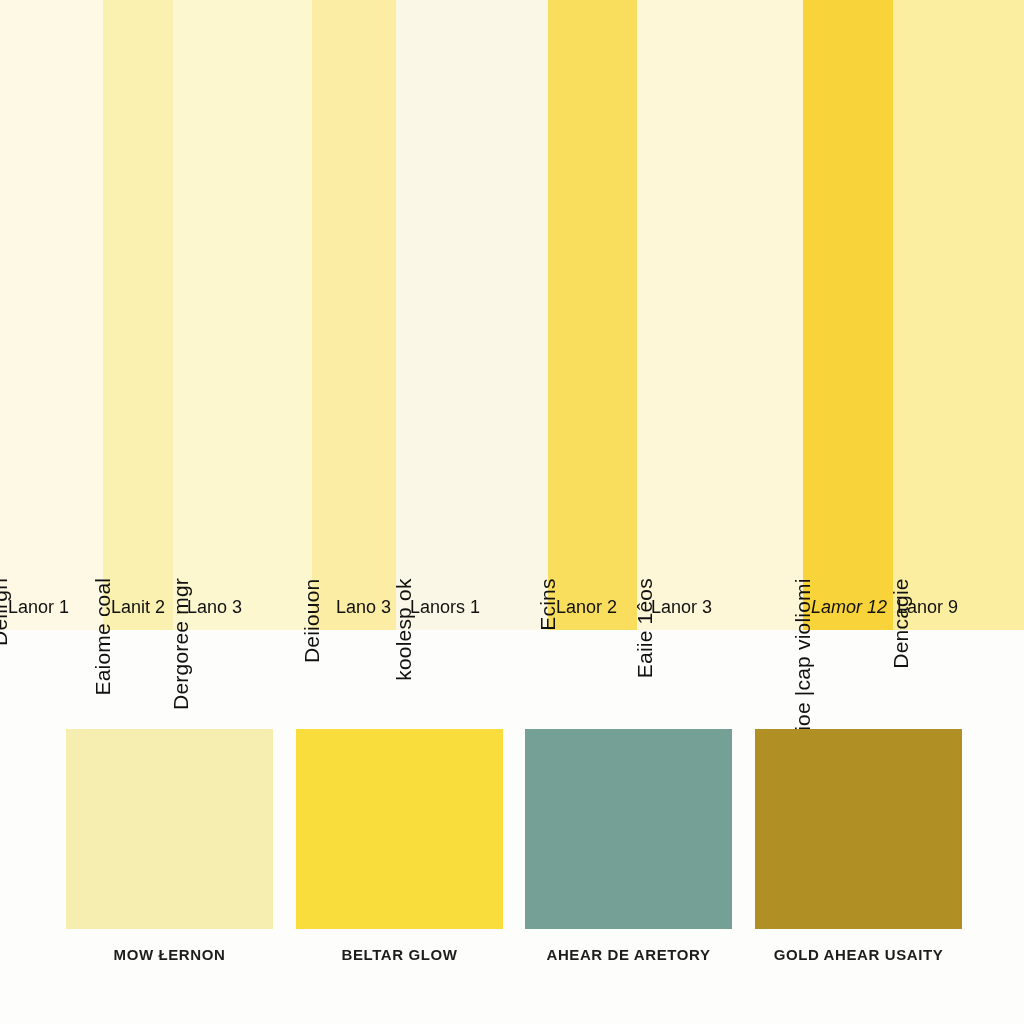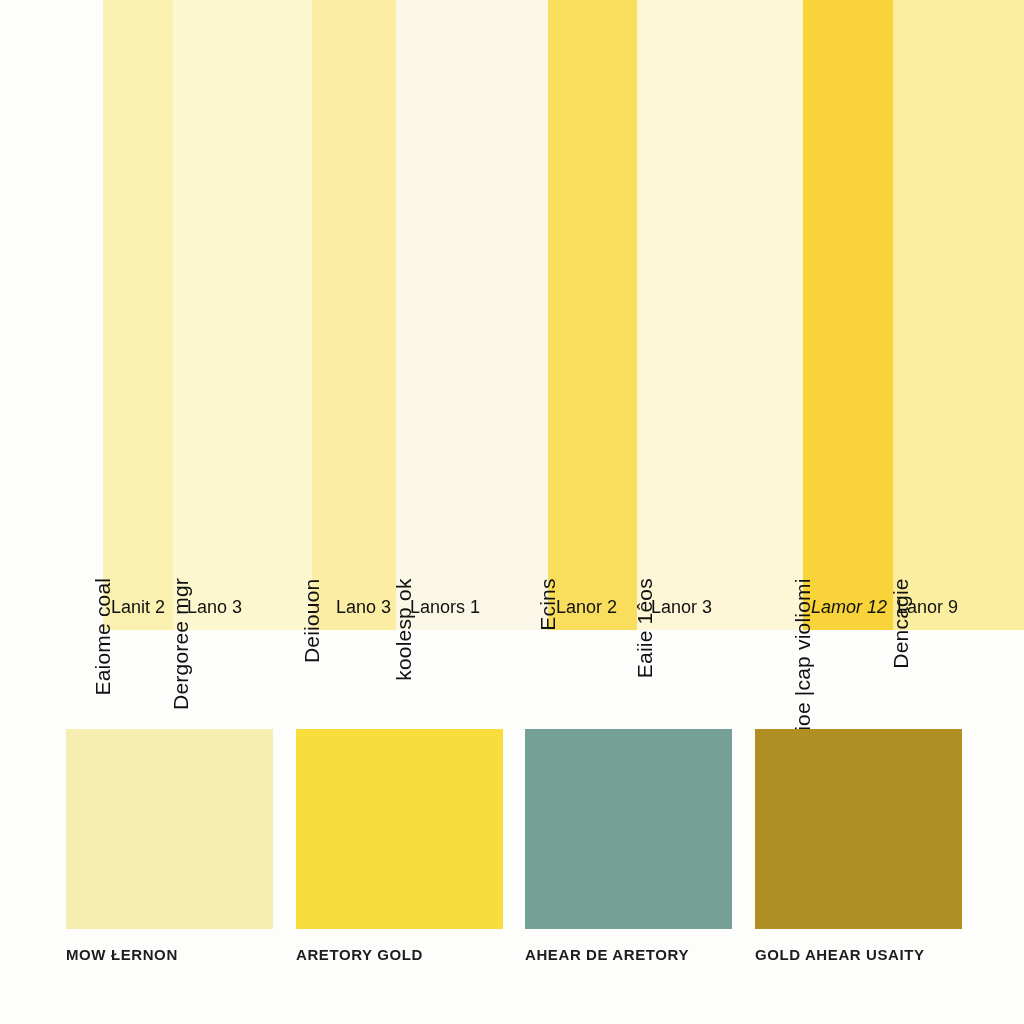--- a/index.html
+++ b/index.html
@@ -56,34 +56,39 @@
     top:0;
   }
   .swatch-chip{
     position:absolute;left:0;top:13px;
     width:100%;height:200px;
   }
   .swatch-name{
     position:absolute;
     left:0;top:230px;
     width:100%;
-    text-align:left;
+    text-align:center;
     font-size:15px;
     font-weight:bold;
     letter-spacing:.6px;
     color:#1d1d1d;
     white-space:nowrap;
   }
 </style>
 </head>
 <body style="background: rgb(253, 253, 251);">
 
 <div id="stage">
 
   <div id="columns">
+      <div class="col" style="left: 0px; width: 103px;">
+        <div class="col-body" style="background: rgb(253, 249, 228);"></div>
+        <div class="col-vlabel" style="left: 10px;">Deiirgn</div>
+        <div class="col-hlabel" style="left: 8px;">Lanor 1</div>
+      </div>
       <div class="col" style="left: 103px; width: 70px;">
         <div class="col-body" style="background: rgb(250, 240, 175);"></div>
         <div class="col-vlabel" style="left: 10px;">Eaiome сoal</div>
         <div class="col-hlabel" style="left: 8px;">Lanit 2</div>
       </div>
       <div class="col" style="left: 173px; width: 139px;">
         <div class="col-body" style="background: rgb(253, 247, 207);"></div>
         <div class="col-vlabel" style="left: 18px;">Dergoree mgr</div>
         <div class="col-hlabel" style="left: 14px;">Lano 3</div>
       </div>
@@ -119,21 +124,21 @@
       </div>
     </div>
 
   <div id="swatches">
       <div class="swatch" style="left: 66px; width: 207px;">
         <div class="swatch-chip" style="background: rgb(246, 238, 176);"></div>
         <div class="swatch-name">MOW ŁERNON</div>
       </div>
       <div class="swatch" style="left: 296px; width: 207px;">
         <div class="swatch-chip" style="background: rgb(249, 221, 61);"></div>
-        <div class="swatch-name">ARETORY GOLD</div>
+        <div class="swatch-name">BELTAR GLOW</div>
       </div>
       <div class="swatch" style="left: 525px; width: 207px;">
         <div class="swatch-chip" style="background: rgb(116, 160, 150);"></div>
         <div class="swatch-name">AHEAR DE ARETORY</div>
       </div>
       <div class="swatch" style="left: 755px; width: 207px;">
         <div class="swatch-chip" style="background: rgb(176, 143, 36);"></div>
         <div class="swatch-name">GOLD AHEAR USAITY</div>
       </div>
     </div>

